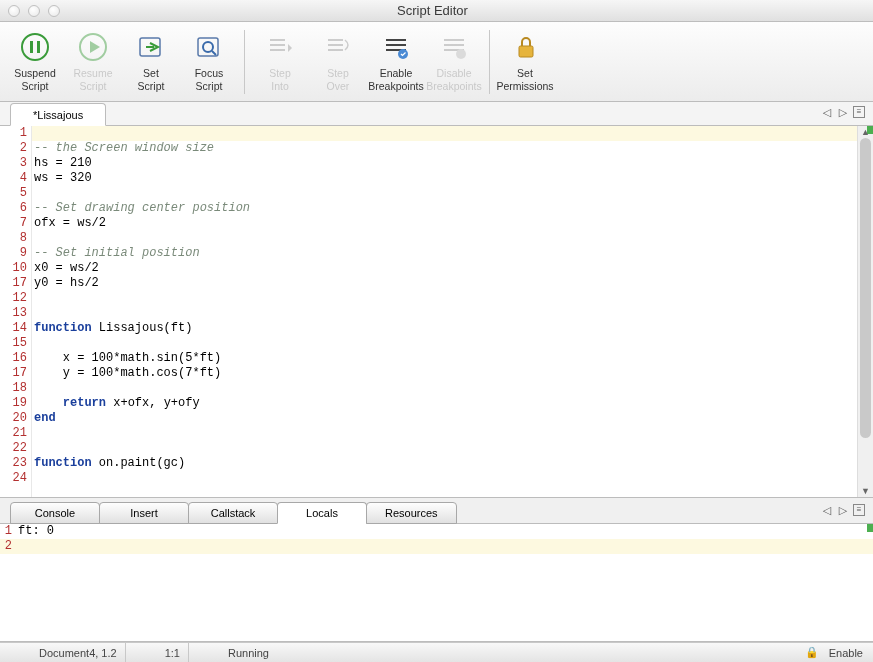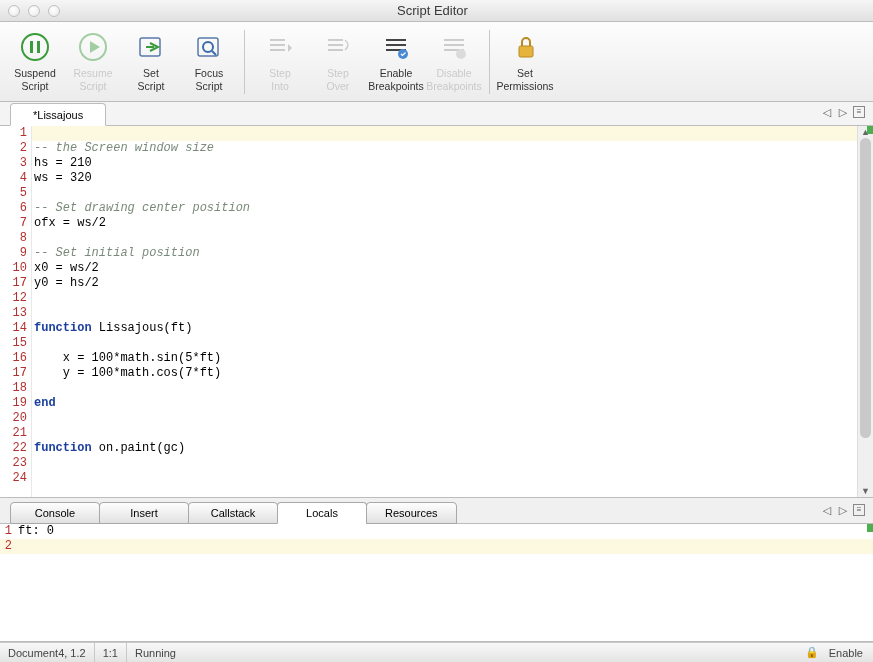--- a/index.html
+++ b/index.html
@@ -54,21 +54,21 @@
   
   .locals { flex:1; background:#fff; font-family:"Courier New", monospace; font-size:12px; position:relative; border-bottom:1px solid #bcbcbc;}
   .locals .lrow { display:flex; height:15px; line-height:15px;}
   .locals .lg { width:16px; text-align:right; padding-right:4px; color:#b33030;}
   .locals .lv { padding-left:2px; white-space:pre;}
   .locals .hl-current { background:#fdf9e0; }
   .locals .marker-green { top:0; }
 
   
   .statusbar { height: 20px; background: linear-gradient(#f8f8f8,#e4e4e4); border-top:1px solid #c8c8c8; display:flex; align-items:center; font-size:11px; color:#444; }
-  .sb-cell { padding: 0 8px; border-right: 1px solid #c8c8c8; height:100%; display:flex; align-items:center;}
+  .sb-cell { padding: 0 8px; border-right: 1px solid #c8c8c8; height:100%; display:flex; align-items:center;margin-left:31px;}
   .sb-spacer { flex:1; }
   .sb-right { display:flex; align-items:center; gap:10px; padding-right:10px;}
   .lock-icon { font-size:11px; color:#888;}
 </style>
 </head>
 <body>
 
 <div class="titlebar">
   <div class="traffic-lights">
     <div class="tl"></div>
@@ -243,20 +243,21 @@
         <div class="row cm">-- Set initial position</div>
         <div class="row ">x0 = ws/2</div>
         <div class="row ">y0 = hs/2</div>
         <div class="row "></div>
         <div class="row "></div>
         <div class="row"><span class="kw">function</span> Lissajous(ft)</div>
         <div class="row "></div>
         <div class="row ">    x = 100*math.sin(5*ft)</div>
         <div class="row ">    y = 100*math.cos(7*ft)</div>
         <div class="row "></div>
+        <div class="row">    <span class="kw">return</span> x+ofx, y+ofy</div>
         <div class="row"><span class="kw">end</span></div>
         <div class="row "></div>
         <div class="row "></div>
         <div class="row"><span class="kw">function</span> on.paint(gc)</div>
       </div>
   </div>
   <div class="scrollbar">
     <div class="marker-green"></div>
     <div class="sb-arrow sb-up">▲</div>
     <div class="sb-thumb"></div>

